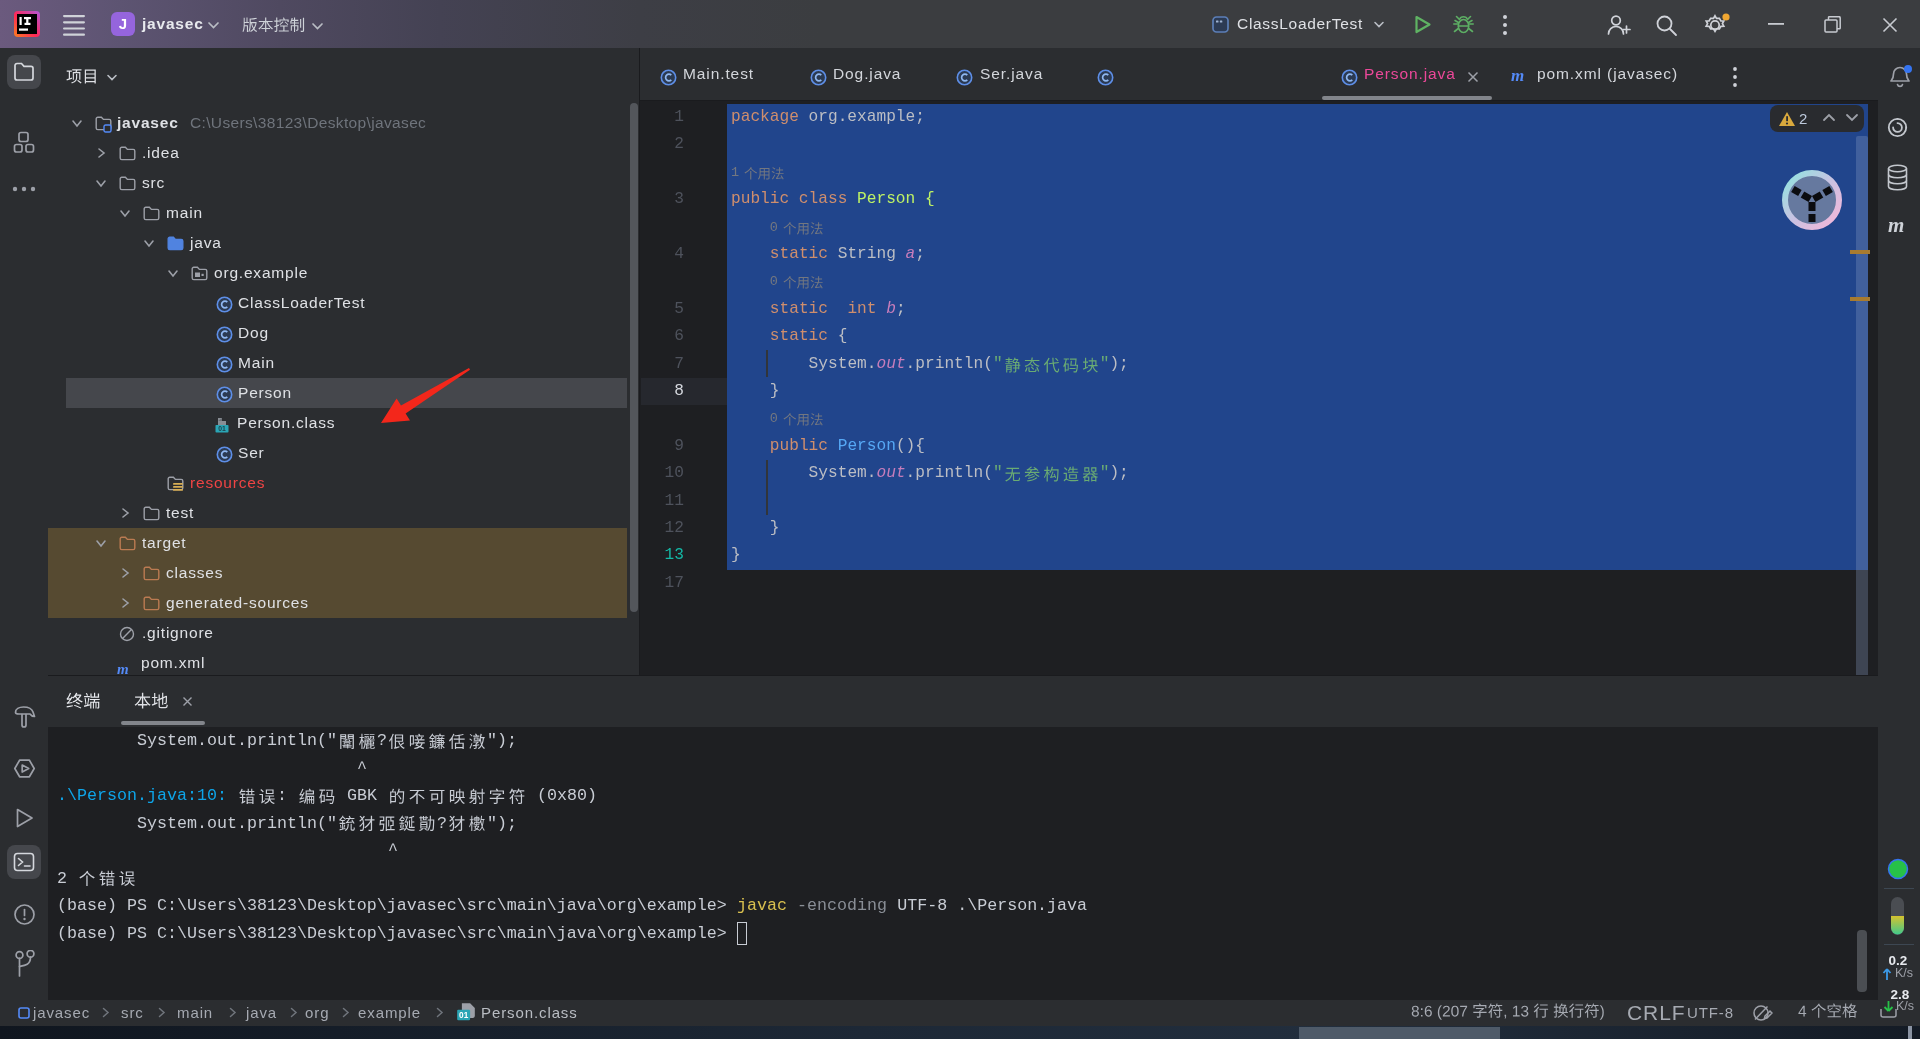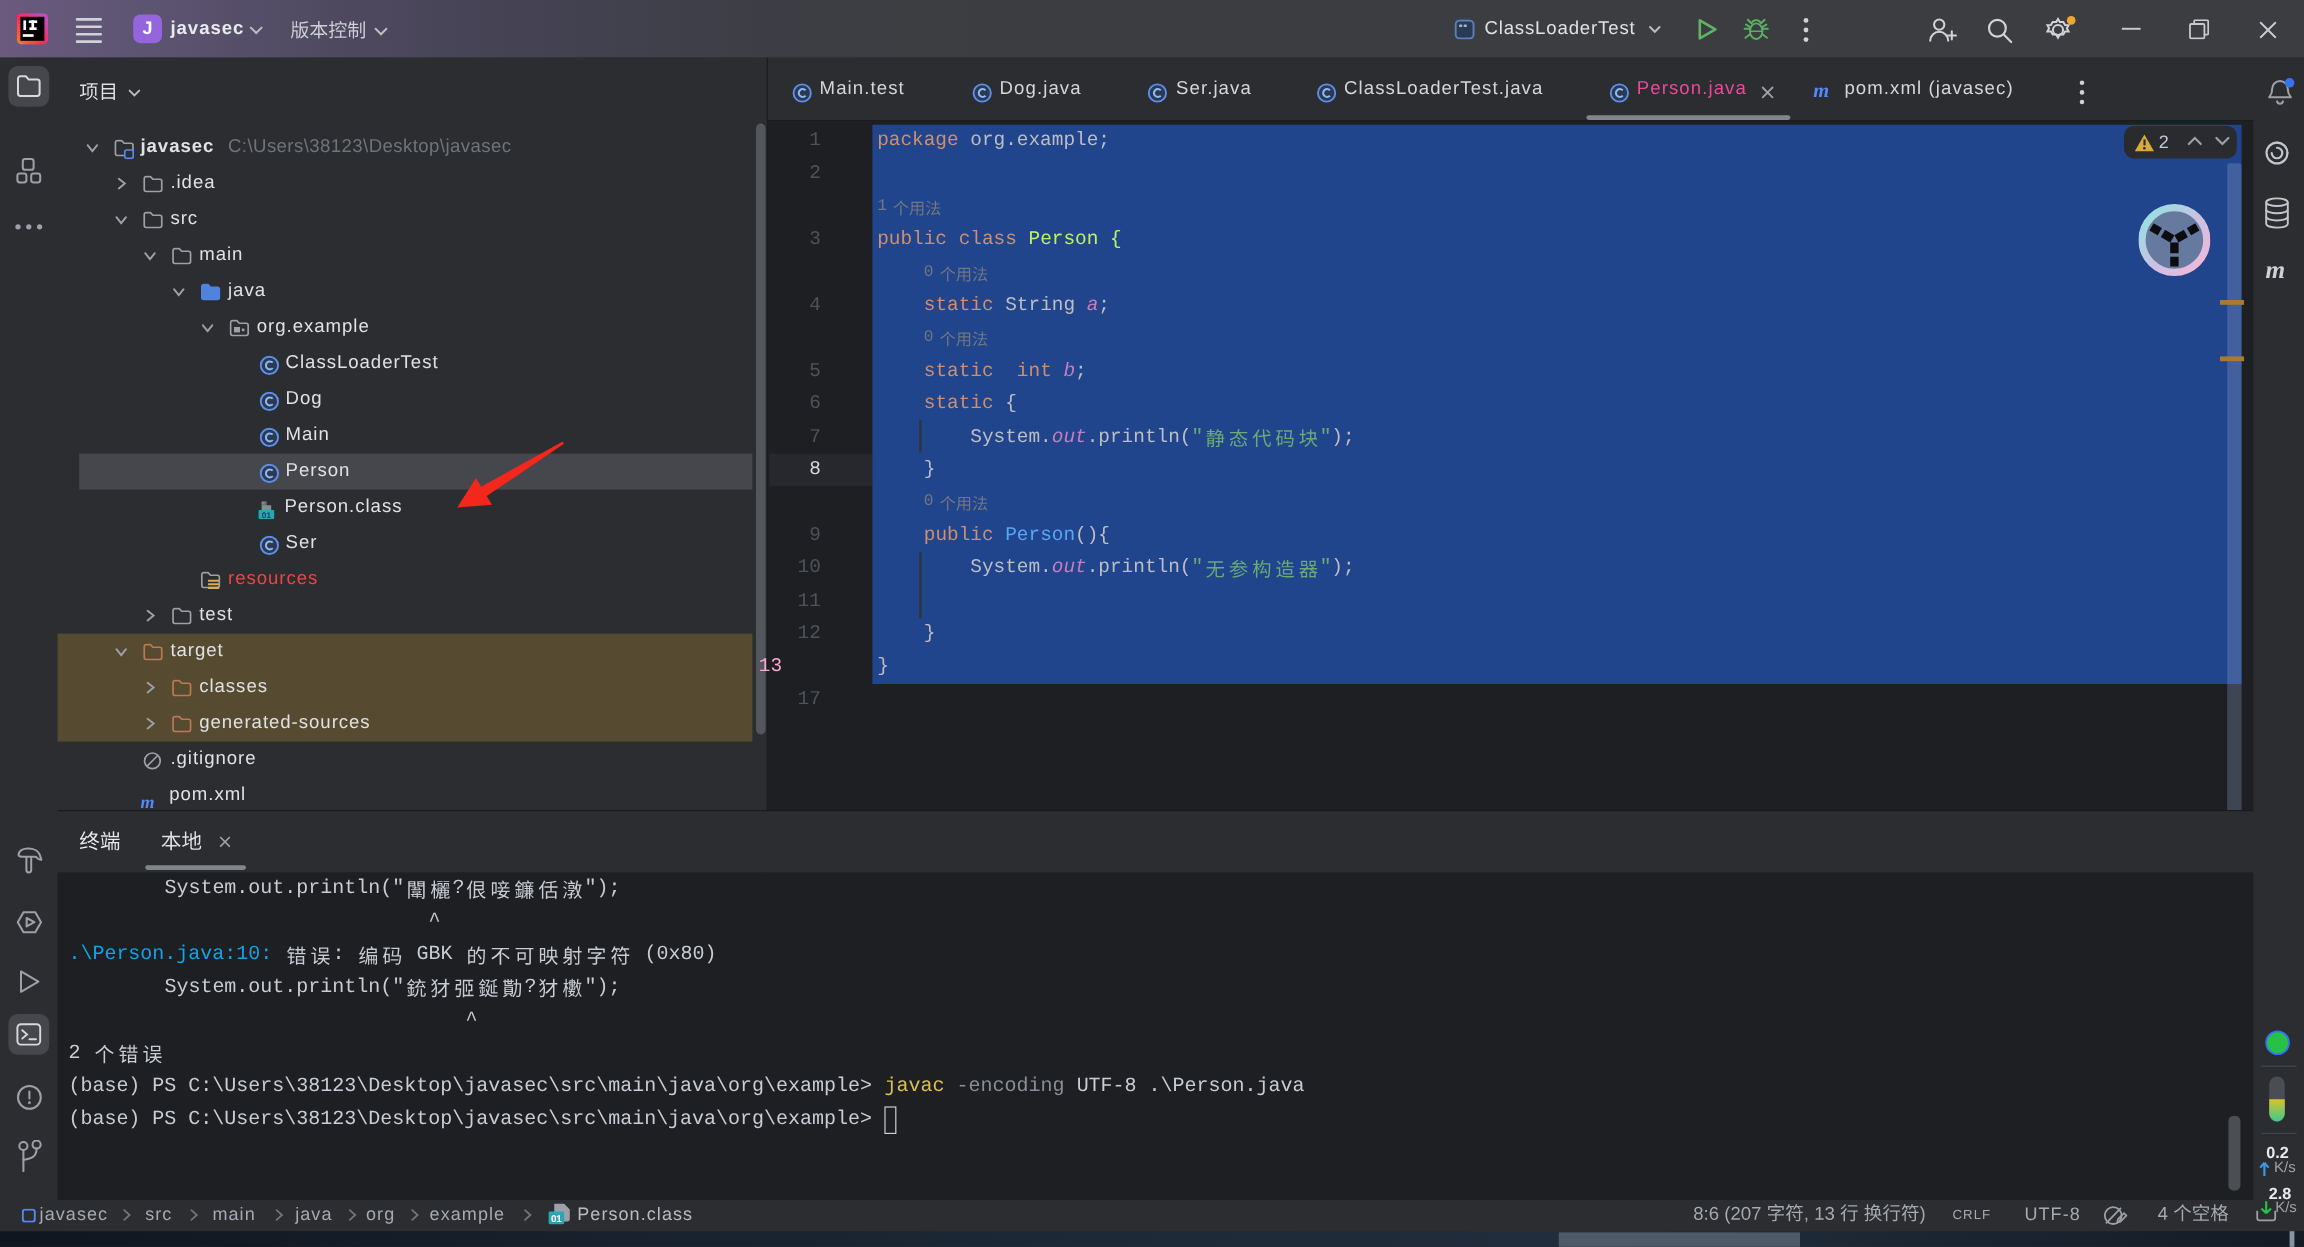--- a/index.html
+++ b/index.html
@@ -321,21 +321,20 @@
     <div class="abs" style="left:833px;top:48px;height:52px;line-height:52px;font-size:15.5px;letter-spacing:0.9px;color:#d3d6db">Dog.java</div>
 <svg class="abs" style="left:956px;top:69px" width="17" height="17" viewBox="0 0 17 17">
       <circle cx="8.5" cy="8.5" r="7.2" fill="#2b3a52" stroke="#5e8fe8" stroke-width="1.6"></circle>
       <path d="M11.3 6.2 a3.3 3.3 0 1 0 0 4.6" fill="none" stroke="#8fb7f0" stroke-width="1.7"></path>
     </svg>
     <div class="abs" style="left:980px;top:48px;height:52px;line-height:52px;font-size:15.5px;letter-spacing:0.9px;color:#d3d6db">Ser.java</div>
 <svg class="abs" style="left:1097px;top:69px" width="17" height="17" viewBox="0 0 17 17">
       <circle cx="8.5" cy="8.5" r="7.2" fill="#2b3a52" stroke="#5e8fe8" stroke-width="1.6"></circle>
       <path d="M11.3 6.2 a3.3 3.3 0 1 0 0 4.6" fill="none" stroke="#8fb7f0" stroke-width="1.7"></path>
     </svg>
-    <div class="abs" style="left:1120px;top:48px;height:52px;line-height:52px;font-size:15.5px;letter-spacing:0.9px;color:#d3d6db">ClassLoaderTest.java</div>
 <svg class="abs" style="left:1341px;top:69px" width="17" height="17" viewBox="0 0 17 17">
       <circle cx="8.5" cy="8.5" r="7.2" fill="#2b3a52" stroke="#5e8fe8" stroke-width="1.6"></circle>
       <path d="M11.3 6.2 a3.3 3.3 0 1 0 0 4.6" fill="none" stroke="#8fb7f0" stroke-width="1.7"></path>
     </svg>
     <div class="abs" style="left:1364px;top:48px;height:52px;line-height:52px;font-size:15.5px;letter-spacing:0.9px;color:#ec4899">Person.java</div>
 <svg class="abs" style="left:1466px;top:70px" width="14" height="14" viewBox="0 0 14 14">
       <path d="M2.5 2.5 L11.5 11.5 M11.5 2.5 L2.5 11.5" stroke="#9da0a8" stroke-width="1.5"></path>
     </svg>
 <div class="abs" style="left:1322px;top:96px;width:170px;height:4px;border-radius:2px;background:#82858b"></div>
 <div class="abs" style="left:1511px;top:66px;width:20px;font-size:17px;font-style:italic;font-weight:bold;color:#548af7;font-family:'Liberation Serif',serif">m</div>
@@ -357,21 +356,21 @@
 <div class="abs mono" style="left:600px;top:186.2px;width:84px;height:27.4px;line-height:27.4px;font-size:16.17px;color:#4e525c;text-align:right">3</div>
 <div class="abs mono" style="left:600px;top:241.0px;width:84px;height:27.4px;line-height:27.4px;font-size:16.17px;color:#4e525c;text-align:right">4</div>
 <div class="abs mono" style="left:600px;top:295.8px;width:84px;height:27.4px;line-height:27.4px;font-size:16.17px;color:#4e525c;text-align:right">5</div>
 <div class="abs mono" style="left:600px;top:323.2px;width:84px;height:27.4px;line-height:27.4px;font-size:16.17px;color:#4e525c;text-align:right">6</div>
 <div class="abs mono" style="left:600px;top:350.6px;width:84px;height:27.4px;line-height:27.4px;font-size:16.17px;color:#4e525c;text-align:right">7</div>
 <div class="abs mono" style="left:600px;top:378.0px;width:84px;height:27.4px;line-height:27.4px;font-size:16.17px;color:#d5d8de;text-align:right">8</div>
 <div class="abs mono" style="left:600px;top:432.8px;width:84px;height:27.4px;line-height:27.4px;font-size:16.17px;color:#4e525c;text-align:right">9</div>
 <div class="abs mono" style="left:600px;top:460.2px;width:84px;height:27.4px;line-height:27.4px;font-size:16.17px;color:#4e525c;text-align:right">10</div>
 <div class="abs mono" style="left:600px;top:487.6px;width:84px;height:27.4px;line-height:27.4px;font-size:16.17px;color:#4e525c;text-align:right">11</div>
 <div class="abs mono" style="left:600px;top:515.0px;width:84px;height:27.4px;line-height:27.4px;font-size:16.17px;color:#4e525c;text-align:right">12</div>
-<div class="abs mono" style="left:600px;top:542.4px;width:84px;height:27.4px;line-height:27.4px;font-size:16.17px;color:#f9a8d4;text-align:center">13</div>
+<div class="abs mono" style="left:600px;top:542.4px;width:84px;height:27.4px;line-height:27.4px;font-size:16.17px;color:#14b8a6;text-align:right">13</div>
 <div class="abs mono" style="left:600px;top:569.8px;width:84px;height:27.4px;line-height:27.4px;font-size:16.17px;color:#4e525c;text-align:right">17</div>
 <div class="abs mono" style="left:0;top:104.0px;height:27.4px;line-height:27.4px;font-size:16.17px;white-space:pre"><span style="position:absolute;left:731.0px;color:#cf8e6d">package</span><span style="position:absolute;left:798.9px;color:#bcbec4"> org.example;</span></div>
 <div class="abs mono" style="left:0;top:186.2px;height:27.4px;line-height:27.4px;font-size:16.17px;white-space:pre"><span style="position:absolute;left:731.0px;color:#cf8e6d">public class</span><span style="position:absolute;left:847.4px;color:#bef264"> Person {</span></div>
 <div class="abs mono" style="left:0;top:241.0px;height:27.4px;line-height:27.4px;font-size:16.17px;white-space:pre"><span style="position:absolute;left:769.8px;color:#cf8e6d">static</span><span style="position:absolute;left:828.0px;color:#bcbec4"> String </span><span style="position:absolute;left:905.6px;color:#c77dbb;font-style:italic">a</span><span style="position:absolute;left:915.3px;color:#bcbec4">;</span></div>
 <div class="abs mono" style="left:0;top:295.8px;height:27.4px;line-height:27.4px;font-size:16.17px;white-space:pre"><span style="position:absolute;left:769.8px;color:#cf8e6d">static</span><span style="position:absolute;left:847.4px;color:#cf8e6d">int</span><span style="position:absolute;left:876.5px;color:#bcbec4"> </span><span style="position:absolute;left:886.2px;color:#c77dbb;font-style:italic">b</span><span style="position:absolute;left:895.9px;color:#bcbec4">;</span></div>
 <div class="abs mono" style="left:0;top:323.2px;height:27.4px;line-height:27.4px;font-size:16.17px;white-space:pre"><span style="position:absolute;left:769.8px;color:#cf8e6d">static</span><span style="position:absolute;left:828.0px;color:#bcbec4"> {</span></div>
 <div class="abs mono" style="left:0;top:350.6px;height:27.4px;line-height:27.4px;font-size:16.17px;white-space:pre"><span style="position:absolute;left:808.6px;color:#bcbec4">System.</span><span style="position:absolute;left:876.5px;color:#c77dbb;font-style:italic">out</span><span style="position:absolute;left:905.6px;color:#bcbec4">.println(</span><span style="position:absolute;left:993.0px;color:#6aab73">"</span></div>
 <div class="abs mono" style="left:0;top:350.6px;height:27.4px;line-height:27.4px;font-size:16.17px;white-space:pre"><span style="position:absolute;left:1099.7px;color:#6aab73">"</span><span style="position:absolute;left:1109.4px;color:#bcbec4">);</span></div>
 <div class="abs mono" style="left:0;top:378.0px;height:27.4px;line-height:27.4px;font-size:16.17px;white-space:pre"><span style="position:absolute;left:769.8px;color:#bcbec4">}</span></div>
 <div class="abs mono" style="left:0;top:432.8px;height:27.4px;line-height:27.4px;font-size:16.17px;white-space:pre"><span style="position:absolute;left:769.8px;color:#cf8e6d">public</span><span style="position:absolute;left:837.7px;color:#56a8f5">Person</span><span style="position:absolute;left:895.9px;color:#bcbec4">(){</span></div>
@@ -601,21 +600,21 @@
       <path d="M5 1 h7 l4 4 v7 a1.5 1.5 0 0 1 -1.5 1.5 h-9.5 a1.5 1.5 0 0 1 -1.5 -1.5 v-2 h1.5 v-9 z" fill="#9da0a8"></path>
       <rect x="1" y="6.5" width="11" height="9" rx="1" fill="#2aa5b5"></rect>
       <text x="6.5" y="13.8" font-size="7" font-family="Liberation Sans" font-weight="bold" fill="#fff" text-anchor="middle">01</text>
     </svg>
 <div class="abs" style="left:481px;top:1000px;height:26px;line-height:26px;font-size:15px;letter-spacing:0.9px;color:#b9bdc3">Person.class</div>
 <div style="position:absolute;left:1411.2px;top:1000.5px">
       <svg style="position:absolute" width="193.8" height="20.1" viewBox="0 -15.5 193.8 20.1">
         <path fill="#a6aab2" d="M7.9 -3.0Q7.9 -1.5 7.0 -0.7Q6.1 0.2 4.3 0.2Q2.6 0.2 1.6 -0.7Q0.7 -1.5 0.7 -3.0Q0.7 -4.0 1.3 -4.7Q1.9 -5.4 2.8 -5.6V-5.6Q1.9 -5.8 1.4 -6.5Q0.9 -7.2 0.9 -8.1Q0.9 -9.3 1.8 -10.1Q2.7 -10.8 4.3 -10.8Q5.9 -10.8 6.8 -10.1Q7.7 -9.3 7.7 -8.1Q7.7 -7.2 7.2 -6.5Q6.7 -5.8 5.8 -5.6V-5.6Q6.8 -5.4 7.4 -4.7Q7.9 -4.0 7.9 -3.0ZM6.3 -8.0Q6.3 -9.8 4.3 -9.8Q3.3 -9.8 2.8 -9.4Q2.3 -8.9 2.3 -8.0Q2.3 -7.1 2.8 -6.6Q3.4 -6.1 4.3 -6.1Q5.3 -6.1 5.8 -6.6Q6.3 -7.0 6.3 -8.0ZM6.5 -3.1Q6.5 -4.1 5.9 -4.6Q5.4 -5.1 4.3 -5.1Q3.2 -5.1 2.7 -4.6Q2.1 -4.0 2.1 -3.1Q2.1 -0.9 4.3 -0.9Q5.4 -0.9 6.0 -1.4Q6.5 -1.9 6.5 -3.1Z M10.0 -6.6V-8.2H11.5V-6.6ZM10.0 0.0V-1.6H11.5V0.0Z M20.9 -3.5Q20.9 -1.8 20.0 -0.8Q19.0 0.2 17.4 0.2Q15.6 0.2 14.7 -1.2Q13.7 -2.5 13.7 -5.1Q13.7 -7.9 14.7 -9.3Q15.7 -10.8 17.5 -10.8Q19.9 -10.8 20.6 -8.7L19.3 -8.4Q18.9 -9.7 17.5 -9.7Q16.3 -9.7 15.7 -8.6Q15.1 -7.5 15.1 -5.5Q15.4 -6.2 16.1 -6.5Q16.8 -6.9 17.7 -6.9Q19.1 -6.9 20.0 -6.0Q20.9 -5.0 20.9 -3.5ZM19.5 -3.4Q19.5 -4.6 18.9 -5.2Q18.3 -5.8 17.3 -5.8Q16.4 -5.8 15.8 -5.3Q15.2 -4.7 15.2 -3.8Q15.2 -2.5 15.8 -1.7Q16.4 -0.9 17.4 -0.9Q18.4 -0.9 18.9 -1.6Q19.5 -2.3 19.5 -3.4Z M26.8 -4.0Q26.8 -6.2 27.5 -8.0Q28.2 -9.7 29.6 -11.2H30.9Q29.5 -9.7 28.8 -7.9Q28.2 -6.1 28.2 -4.0Q28.2 -1.9 28.8 -0.2Q29.5 1.6 30.9 3.2H29.6Q28.2 1.7 27.5 -0.1Q26.8 -1.8 26.8 -4.0Z M31.8 0.0V-1.0Q32.2 -1.8 32.7 -2.5Q33.3 -3.2 33.9 -3.8Q34.5 -4.3 35.1 -4.8Q35.7 -5.2 36.2 -5.7Q36.7 -6.2 37.0 -6.7Q37.3 -7.2 37.3 -7.9Q37.3 -8.7 36.8 -9.2Q36.3 -9.7 35.3 -9.7Q34.5 -9.7 33.9 -9.2Q33.3 -8.8 33.2 -7.9L31.9 -8.0Q32.0 -9.3 32.9 -10.1Q33.9 -10.8 35.3 -10.8Q37.0 -10.8 37.8 -10.1Q38.7 -9.3 38.7 -7.9Q38.7 -7.3 38.4 -6.7Q38.1 -6.1 37.6 -5.4Q37.0 -4.8 35.4 -3.5Q34.5 -2.8 34.0 -2.3Q33.5 -1.7 33.3 -1.2H38.9V0.0Z M47.7 -5.3Q47.7 -2.7 46.7 -1.3Q45.8 0.2 43.9 0.2Q42.1 0.2 41.2 -1.2Q40.2 -2.6 40.2 -5.3Q40.2 -8.1 41.1 -9.5Q42.0 -10.8 44.0 -10.8Q45.9 -10.8 46.8 -9.4Q47.7 -8.1 47.7 -5.3ZM46.3 -5.3Q46.3 -7.6 45.7 -8.7Q45.2 -9.7 44.0 -9.7Q42.7 -9.7 42.2 -8.7Q41.6 -7.7 41.6 -5.3Q41.6 -3.1 42.2 -2.0Q42.7 -1.0 43.9 -1.0Q45.1 -1.0 45.7 -2.0Q46.3 -3.1 46.3 -5.3Z M56.1 -9.6Q54.5 -7.1 53.8 -5.6Q53.1 -4.2 52.8 -2.9Q52.4 -1.5 52.4 0.0H51.0Q51.0 -2.0 51.9 -4.3Q52.8 -6.6 54.8 -9.5H49.1V-10.7H56.1Z M68.3 -5.6V-4.7H62.3V-3.5H68.3V-0.2C68.3 0.0 68.2 0.1 68.0 0.1C67.7 0.1 66.7 0.1 65.6 0.1C65.8 0.4 66.0 0.9 66.1 1.2C67.4 1.2 68.3 1.2 68.8 1.0C69.4 0.8 69.5 0.5 69.5 -0.2V-3.5H75.6V-4.7H69.5V-5.2C70.9 -6.0 72.3 -7.0 73.3 -8.0L72.5 -8.6L72.2 -8.5H64.8V-7.4H71.0C70.2 -6.8 69.2 -6.1 68.3 -5.6ZM67.8 -12.8C68.0 -12.4 68.3 -11.9 68.5 -11.4H62.4V-8.2H63.6V-10.3H74.2V-8.2H75.4V-11.4H69.9C69.7 -11.9 69.3 -12.6 68.9 -13.1Z M82.8 -4.3C83.5 -3.3 84.4 -2.0 84.8 -1.2L85.8 -1.8C85.3 -2.5 84.4 -3.8 83.8 -4.8ZM88.1 -8.4V-6.7H81.9V-5.6H88.1V-0.2C88.1 0.0 88.0 0.1 87.7 0.1C87.4 0.1 86.3 0.1 85.2 0.1C85.4 0.4 85.6 0.9 85.6 1.2C87.0 1.2 88.0 1.2 88.5 1.0C89.0 0.8 89.2 0.5 89.2 -0.2V-5.6H91.3V-6.7H89.2V-8.4ZM80.7 -8.5C79.9 -6.8 78.6 -5.1 77.3 -4.0C77.6 -3.8 78.0 -3.3 78.1 -3.1C78.6 -3.5 79.1 -4.1 79.6 -4.7V1.2H80.8V-6.3C81.1 -6.9 81.5 -7.5 81.8 -8.2ZM79.5 -13.1C79.0 -11.5 78.2 -10.0 77.2 -9.0C77.5 -8.8 78.0 -8.5 78.2 -8.3C78.7 -8.9 79.2 -9.7 79.7 -10.5H80.5C80.8 -9.8 81.2 -9.0 81.4 -8.4L82.5 -8.8C82.3 -9.2 81.9 -9.9 81.6 -10.5H84.0V-11.5H80.1C80.3 -12.0 80.5 -12.4 80.6 -12.8ZM85.6 -13.1C85.1 -11.5 84.3 -10.0 83.3 -9.1C83.5 -8.9 84.0 -8.6 84.2 -8.4C84.8 -9.0 85.3 -9.7 85.8 -10.5H86.8C87.3 -9.9 87.7 -9.1 88.0 -8.7L89.0 -9.1C88.8 -9.5 88.4 -10.0 88.1 -10.5H91.2V-11.5H86.2C86.4 -12.0 86.6 -12.4 86.7 -12.8Z M95.1 -1.7V-0.4Q95.1 0.4 95.0 1.0Q94.8 1.5 94.5 2.0H93.6Q94.3 1.0 94.3 0.0H93.6V-1.7Z M102.0 0.0V-1.2H104.7V-9.4L102.3 -7.6V-8.9L104.8 -10.7H106.1V-1.2H108.7V0.0Z M117.4 -2.9Q117.4 -1.5 116.4 -0.7Q115.5 0.2 113.7 0.2Q112.1 0.2 111.2 -0.6Q110.2 -1.3 110.0 -2.7L111.4 -2.9Q111.7 -1.0 113.7 -1.0Q114.8 -1.0 115.4 -1.5Q115.9 -2.0 115.9 -3.0Q115.9 -3.9 115.3 -4.3Q114.6 -4.8 113.3 -4.8H112.6V-6.0H113.3Q114.4 -6.0 115.0 -6.5Q115.7 -7.0 115.7 -7.9Q115.7 -8.7 115.2 -9.2Q114.7 -9.7 113.7 -9.7Q112.8 -9.7 112.2 -9.2Q111.6 -8.8 111.6 -7.9L110.2 -8.0Q110.3 -9.4 111.3 -10.1Q112.2 -10.8 113.7 -10.8Q115.3 -10.8 116.2 -10.1Q117.1 -9.3 117.1 -8.0Q117.1 -7.0 116.5 -6.3Q115.9 -5.7 114.8 -5.5V-5.4Q116.0 -5.3 116.7 -4.6Q117.4 -4.0 117.4 -2.9Z M129.1 -12.1V-11.0H136.7V-12.1ZM126.5 -13.0C125.7 -11.9 124.2 -10.5 122.9 -9.6C123.1 -9.4 123.4 -9.0 123.6 -8.7C125.0 -9.7 126.6 -11.2 127.6 -12.6ZM128.4 -7.8V-6.7H133.6V-0.3C133.6 -0.0 133.5 0.1 133.2 0.1C132.9 0.1 131.9 0.1 130.8 0.0C131.0 0.4 131.1 0.9 131.2 1.2C132.7 1.2 133.6 1.2 134.1 1.0C134.6 0.8 134.8 0.5 134.8 -0.2V-6.7H137.1V-7.8ZM127.1 -9.7C126.0 -7.9 124.3 -6.1 122.7 -5.0C123.0 -4.8 123.4 -4.2 123.6 -4.0C124.1 -4.5 124.7 -5.0 125.3 -5.6V1.3H126.5V-6.9C127.1 -7.7 127.7 -8.5 128.2 -9.3Z M144.7 -13.0V-9.9H142.9V-8.8H144.7V-5.3C143.9 -5.1 143.3 -4.9 142.7 -4.8L143.0 -3.6L144.7 -4.2V-0.2C144.7 0.0 144.6 0.1 144.4 0.1C144.3 0.1 143.7 0.1 143.1 0.1C143.3 0.4 143.5 0.9 143.5 1.2C144.4 1.2 145.0 1.2 145.3 1.0C145.7 0.8 145.8 0.4 145.8 -0.2V-4.6L147.5 -5.1L147.3 -6.2L145.8 -5.7V-8.8H147.3V-9.9H145.8V-13.0ZM150.5 -10.7H153.7C153.3 -10.1 152.9 -9.6 152.4 -9.1H149.2C149.7 -9.6 150.1 -10.1 150.5 -10.7ZM147.3 -4.5V-3.5H151.1C150.4 -2.1 149.2 -0.7 146.5 0.4C146.7 0.7 147.1 1.0 147.2 1.3C149.9 0.0 151.3 -1.4 152.0 -2.9C153.0 -1.1 154.6 0.4 156.4 1.2C156.6 0.9 156.9 0.5 157.2 0.3C155.3 -0.4 153.7 -1.8 152.8 -3.5H156.9V-4.5H155.8V-9.1H153.8C154.4 -9.7 155.0 -10.5 155.4 -11.2L154.6 -11.7L154.4 -11.7H151.1C151.3 -12.1 151.5 -12.4 151.7 -12.8L150.5 -13.1C149.9 -11.7 148.9 -10.1 147.4 -8.9C147.6 -8.7 148.0 -8.3 148.2 -8.0L148.4 -8.3V-4.5ZM149.6 -4.5V-8.2H151.6V-6.5C151.6 -5.9 151.6 -5.2 151.4 -4.5ZM154.6 -4.5H152.5C152.7 -5.2 152.8 -5.9 152.8 -6.5V-8.2H154.6Z M164.4 -12.1V-11.0H172.0V-12.1ZM161.8 -13.0C161.0 -11.9 159.5 -10.5 158.2 -9.6C158.4 -9.4 158.7 -9.0 158.9 -8.7C160.3 -9.7 161.9 -11.2 162.9 -12.6ZM163.7 -7.8V-6.7H168.9V-0.3C168.9 -0.0 168.8 0.1 168.5 0.1C168.3 0.1 167.2 0.1 166.1 0.0C166.3 0.4 166.4 0.9 166.5 1.2C168.0 1.2 168.9 1.2 169.4 1.0C169.9 0.8 170.1 0.5 170.1 -0.2V-6.7H172.5V-7.8ZM162.4 -9.7C161.3 -7.9 159.6 -6.1 158.0 -5.0C158.3 -4.8 158.7 -4.2 158.9 -4.0C159.4 -4.5 160.0 -5.0 160.6 -5.6V1.3H161.8V-6.9C162.4 -7.7 163.0 -8.5 163.5 -9.3Z M179.3 -4.3C180.0 -3.3 180.8 -2.0 181.2 -1.2L182.2 -1.8C181.8 -2.5 180.9 -3.8 180.2 -4.8ZM184.5 -8.4V-6.7H178.4V-5.6H184.5V-0.2C184.5 0.0 184.4 0.1 184.1 0.1C183.8 0.1 182.8 0.1 181.7 0.1C181.9 0.4 182.0 0.9 182.1 1.2C183.5 1.2 184.4 1.2 184.9 1.0C185.5 0.8 185.7 0.5 185.7 -0.2V-5.6H187.8V-6.7H185.7V-8.4ZM177.2 -8.5C176.4 -6.8 175.1 -5.1 173.8 -4.0C174.0 -3.8 174.4 -3.3 174.6 -3.1C175.1 -3.5 175.6 -4.1 176.1 -4.7V1.2H177.2V-6.3C177.6 -6.9 178.0 -7.5 178.3 -8.2ZM176.0 -13.1C175.5 -11.5 174.7 -10.0 173.7 -9.0C174.0 -8.8 174.5 -8.5 174.7 -8.3C175.2 -8.9 175.7 -9.7 176.1 -10.5H176.9C177.3 -9.8 177.7 -9.0 177.9 -8.4L178.9 -8.8C178.7 -9.2 178.4 -9.9 178.1 -10.5H180.5V-11.5H176.6C176.8 -12.0 177.0 -12.4 177.1 -12.8ZM182.1 -13.1C181.6 -11.5 180.8 -10.0 179.7 -9.1C180.0 -8.9 180.5 -8.6 180.7 -8.4C181.3 -9.0 181.8 -9.7 182.2 -10.5H183.3C183.7 -9.9 184.2 -9.1 184.4 -8.7L185.5 -9.1C185.3 -9.5 184.9 -10.0 184.5 -10.5H187.6V-11.5H182.7C182.9 -12.0 183.0 -12.4 183.2 -12.8Z M192.8 -4.0Q192.8 -1.8 192.2 -0.1Q191.5 1.7 190.1 3.2H188.7Q190.2 1.6 190.8 -0.1Q191.5 -1.9 191.5 -4.0Q191.5 -6.1 190.8 -7.9Q190.2 -9.6 188.7 -11.2H190.1Q191.5 -9.7 192.2 -7.9Q192.8 -6.2 192.8 -4.0Z"></path>
       </svg>
     </div>
-<div class="abs" style="left:1627px;top:1000px;height:26px;line-height:26px;font-size:11px;letter-spacing:0.9px;color:#a6aab2">CRLF</div>
+<div class="abs" style="left:1627px;top:1000px;height:26px;line-height:26px;font-size:21px;letter-spacing:0.9px;color:#a6aab2">CRLF</div>
 <div class="abs" style="left:1687px;top:1000px;height:26px;line-height:26px;font-size:15px;letter-spacing:0.9px;color:#a6aab2">UTF-8</div>
 <svg class="abs" style="left:1752px;top:1003px" width="21" height="20" viewBox="0 0 21 20">
       <g fill="none" stroke="#9da0a8" stroke-width="1.5">
 <circle cx="9" cy="10" r="7"></circle>
         <path d="M3 16.5 L15.5 3.5"></path>
         <path d="M13 13 l5 -5 2 2 -5 5 -2.6 .6 Z"></path>
       </g>
     </svg>
 <div style="position:absolute;left:1797.6px;top:1000.5px">
       <svg style="position:absolute" width="59.4" height="20.1" viewBox="0 -15.5 59.4 20.1">

